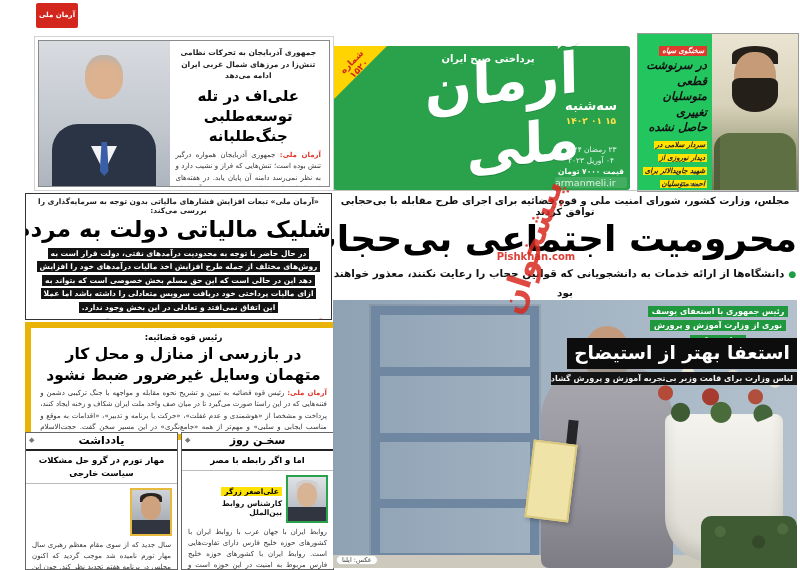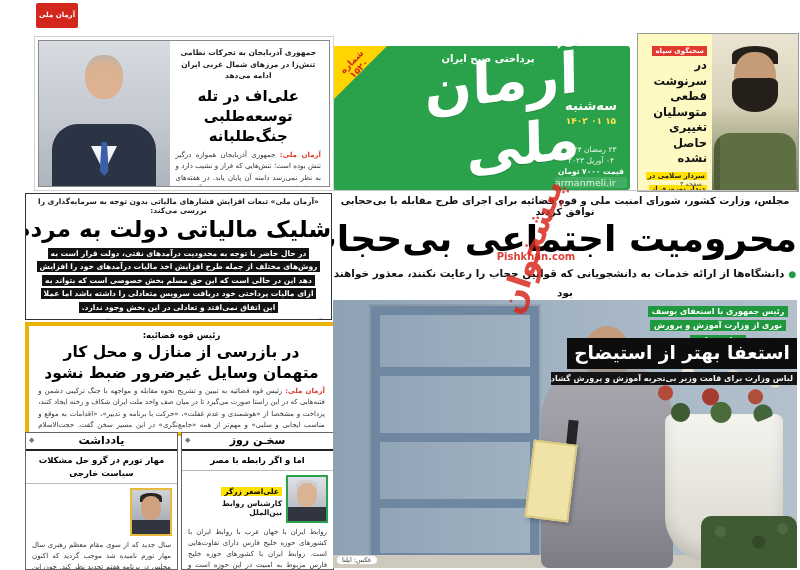--- a/index.html
+++ b/index.html
@@ -19,21 +19,21 @@
   .logo{position:absolute;top:18px;left:12px;width:235px;height:110px;color:#fff;font-size:56px;font-weight:bold;
         display:flex;align-items:center;justify-content:center;transform:rotate(-7deg) skewX(-6deg);letter-spacing:-3px;text-shadow:0 1px 0 rgba(0,0,0,.15);}
   .dates{position:absolute;right:3px;top:52px;width:72px;text-align:center;color:#fff;}
   .dates .wd{font-size:13px;font-weight:bold;margin-bottom:3px;}
   .dates .fa{font-size:9px;color:#ffe24a;font-weight:bold;margin-bottom:19px;}
   .dates .hij,.dates .greg{font-size:7.5px;color:#e8f7ec;margin-bottom:2px;}
   .dates .price{font-size:7.5px;font-weight:bold;margin-top:2px;}
   .site{position:absolute;right:3px;bottom:2px;width:72px;text-align:left;color:#d9f2e0;font-size:9.5px;background:rgba(255,255,255,.12);border-radius:2px;}
 
   
-  .sepah{left:637px;top:33px;width:160px;height:157px;border:1px solid #9a9a9a;background:#fef9c3;display:flex;overflow:hidden;}
+  .sepah{left:637px;top:33px;width:160px;height:157px;border:1px solid #9a9a9a;background:#22c55e;display:flex;overflow:hidden;font-style:italic;}
   .sepah .photo{width:86px;height:100%;position:relative;background:linear-gradient(180deg,#eae4d2 0%,#d9d2ba 45%,#6e7a52 100%);flex:none;}
   .sp-head{position:absolute;left:22px;top:18px;width:42px;height:52px;background:#c59c77;border-radius:45% 45% 48% 48%;}
   .sp-hair{position:absolute;left:20px;top:12px;width:46px;height:18px;background:#241f19;border-radius:50% 50% 0 0;}
   .sp-beard{position:absolute;left:20px;top:44px;width:46px;height:34px;background:#241f19;border-radius:20% 20% 60% 60%;}
   .sp-uni{position:absolute;left:2px;bottom:0;width:82px;height:58px;background:#5f6f44;border-radius:16px 16px 0 0;background-image:linear-gradient(90deg,rgba(0,0,0,.15) 0 6px,transparent 6px 18px);}
   .sepah .txt{padding:4px 5px;width:70px;}
   .tag-red{display:inline-block;background:#e0392e;color:#fff;font-size:7px;font-weight:bold;padding:1px 3px;margin-bottom:2px;}
   .sepah .ttl{font-size:11.5px;font-weight:bold;line-height:1.35;color:#111;margin-bottom:3px;}
   .hl-y{background:#ffe200;box-decoration-break:clone;-webkit-box-decoration-break:clone;padding:0 2px;}
   .sepah .sub{font-size:7px;font-weight:bold;line-height:1.9;color:#222;}
@@ -70,21 +70,21 @@
 
   
   .tax{left:25px;top:193px;width:305px;height:125px;border:1px solid #333;background:#fff;overflow:hidden;}
   .tax .kick{font-size:7.5px;font-weight:bold;text-align:center;margin-top:3px;color:#222;}
   .tax .head{font-size:23px;font-weight:bold;text-align:center;line-height:1.2;margin:1px 0 3px;color:#000;white-space:nowrap;}
   .tax .hilite{width:94%;margin:0 auto;text-align:center;font-size:7.5px;font-weight:bold;line-height:1.8;color:#fff;}
   .hl-b{background:#131313;box-decoration-break:clone;-webkit-box-decoration-break:clone;padding:1px 3px;}
   .tax .bd{width:94%;margin:4px auto 0;}
 
   
-  .jud{left:25px;top:322px;width:305px;height:106px;border:4px solid #eab308;background:#fff;overflow:hidden;}
+  .jud{left:25px;top:322px;width:305px;height:106px;border:6px solid #eab308;background:#fff;overflow:hidden;}
   .jud .kick{font-size:8.5px;font-weight:bold;text-align:center;margin-top:4px;}
   .jud .head{font-size:15.5px;font-weight:bold;text-align:center;line-height:1.35;margin:2px 8px;}
   .jud .bd{width:94%;margin:2px auto 0;}
 
   
   .acard{top:432px;width:151px;height:136px;border:1px solid #666;background:#fff;overflow:hidden;}
   .note{left:25px;}
   .word{left:181px;}
   .sec-head{border-bottom:2px solid #222;font-size:11px;font-weight:bold;text-align:center;padding:1px 0 2px;position:relative;background:#fff;}
   .sec-head::after{content:"◆";position:absolute;left:3px;top:3px;font-size:7px;color:#777;}

